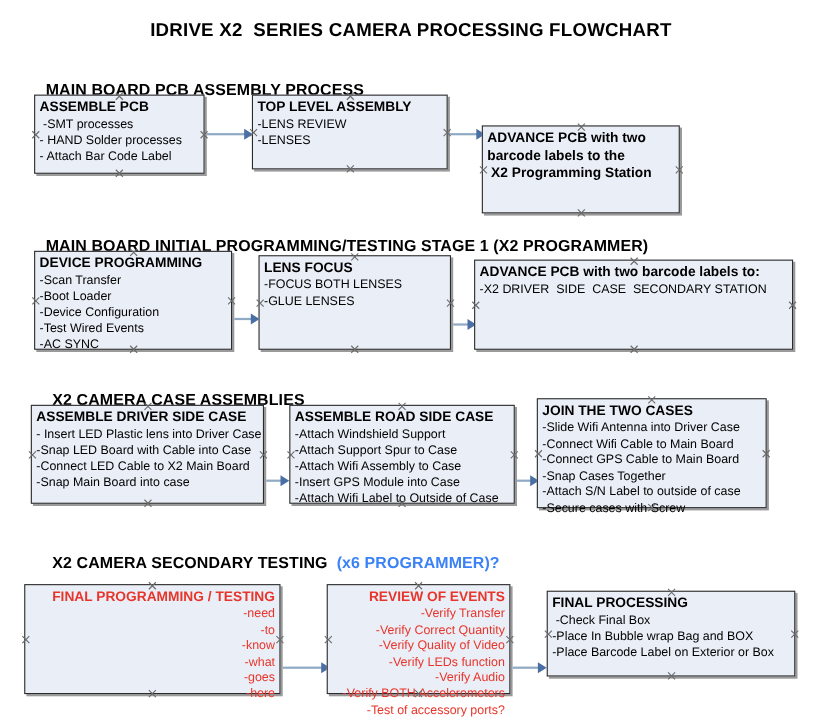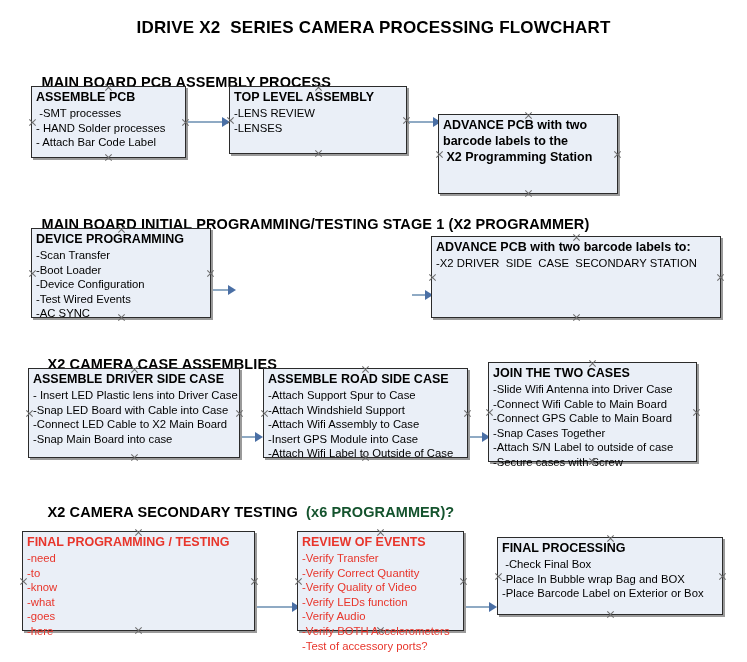--- a/index.html
+++ b/index.html
@@ -33,21 +33,21 @@
     white-space: pre;
   }
   .section-title {
     position: absolute;
     font-size: 14.5px;
     font-weight: bold;
     white-space: pre;
     letter-spacing: 0.1px;
   }
   .section-title .accent {
-    color: #14532d;
+    color: #3b82f6;
   }
 
   
   .box {
     position: absolute;
     box-sizing: border-box;
     background: #eaeff7;
     border: 1px solid #2b2b2b;
     box-shadow: 2px 2px 0 0 #9a9a9a;
     padding: 3px 4px 2px 4px;
@@ -61,20 +61,21 @@
     margin-bottom: 1px;
   }
   .box .box-line {
     font-size: 11.3px;
     line-height: 14.6px;
     white-space: pre;
   }
   .box.red .box-title,
   .box.red .box-line {
     color: #e8352b;
+    text-align: right;
   }
 
   
   .conn {
     position: absolute;
     height: 2px;
     background: #8faac4;
   }
   .conn-head {
     position: absolute;
@@ -168,20 +169,29 @@
     <div class="box-line">-AC SYNC</div>
     <span class="xmark" style="left:50%; top:0;"></span>
     <span class="xmark" style="left:50%; top:100%;"></span>
     <span class="xmark" style="left:0; top:50%;"></span>
     <span class="xmark" style="left:100%; top:50%;"></span>
   </div>
 
   <div class="conn" style="left:213px; top:289px; width:19px;"></div>
   <div class="conn-head" style="left:228px; top:285px;"></div>
 
+  <div class="box" style="left:235px; top:232px; width:175px; height:86px;">
+    <div class="box-title">LENS FOCUS</div>
+    <div class="box-line">-FOCUS BOTH LENSES</div>
+    <div class="box-line">-GLUE LENSES</div>
+    <span class="xmark" style="left:50%; top:0;"></span>
+    <span class="xmark" style="left:50%; top:100%;"></span>
+    <span class="xmark" style="left:0; top:50%;"></span>
+    <span class="xmark" style="left:100%; top:50%;"></span>
+  </div>
 
   <div class="conn" style="left:412px; top:294px; width:18px;"></div>
   <div class="conn-head" style="left:425px; top:290px;"></div>
 
   <div class="box" style="left:431px; top:236px; width:290px; height:82px;">
     <div class="box-title">ADVANCE PCB with two barcode labels to:</div>
     <div class="box-line">-X2 DRIVER  SIDE  CASE  SECONDARY STATION</div>
     <span class="xmark" style="left:50%; top:0;"></span>
     <span class="xmark" style="left:50%; top:100%;"></span>
     <span class="xmark" style="left:0; top:50%;"></span>
@@ -202,22 +212,22 @@
     <span class="xmark" style="left:50%; top:100%;"></span>
     <span class="xmark" style="left:0; top:50%;"></span>
     <span class="xmark" style="left:100%; top:50%;"></span>
   </div>
 
   <div class="conn" style="left:242px; top:436px; width:18px;"></div>
   <div class="conn-head" style="left:255px; top:432px;"></div>
 
   <div class="box" style="left:263px; top:368px; width:205px; height:90px;">
     <div class="box-title">ASSEMBLE ROAD SIDE CASE</div>
+    <div class="box-line">-Attach Windshield Support</div>
     <div class="box-line">-Attach Support Spur to Case</div>
-    <div class="box-line">-Attach Windshield Support</div>
     <div class="box-line">-Attach Wifi Assembly to Case</div>
     <div class="box-line">-Insert GPS Module into Case</div>
     <div class="box-line">-Attach Wifi Label to Outside of Case</div>
     <span class="xmark" style="left:50%; top:0;"></span>
     <span class="xmark" style="left:50%; top:100%;"></span>
     <span class="xmark" style="left:0; top:50%;"></span>
     <span class="xmark" style="left:100%; top:50%;"></span>
   </div>
 
   <div class="conn" style="left:470px; top:436px; width:16px;"></div>

